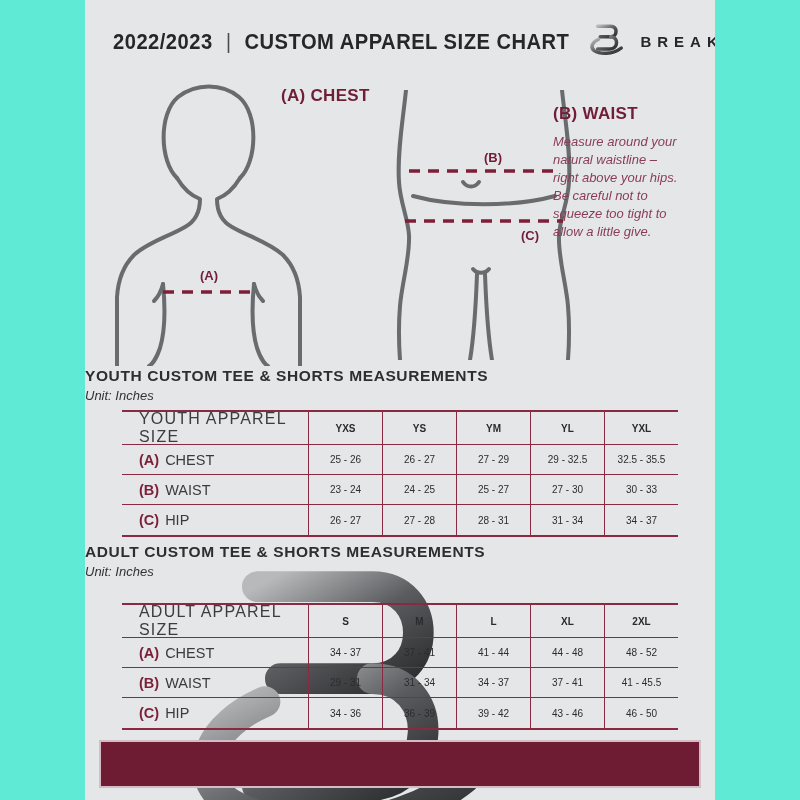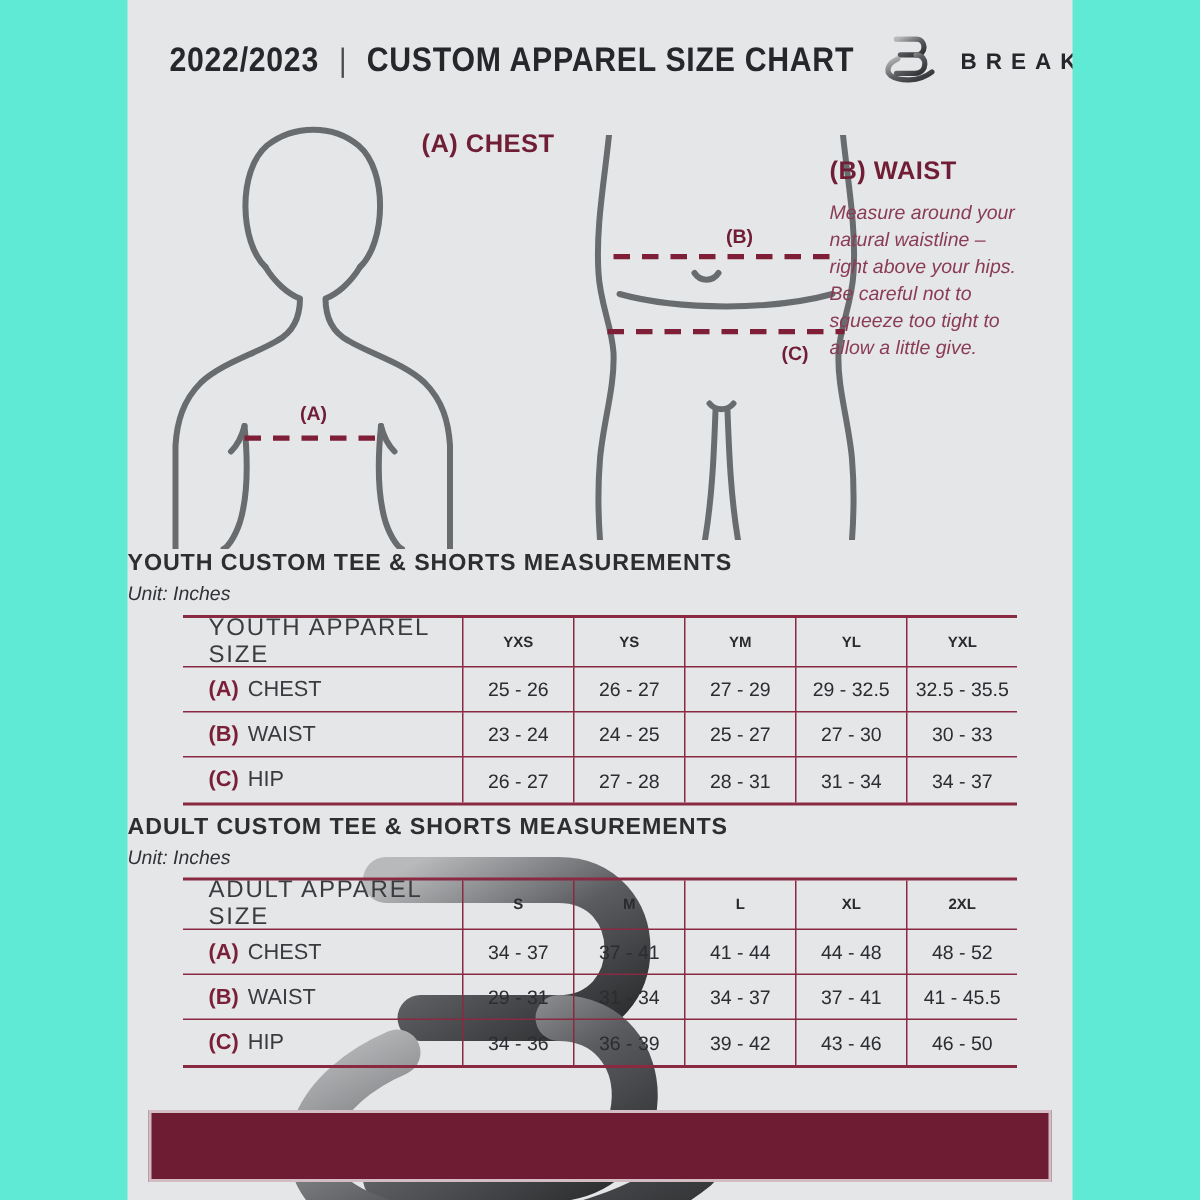--- a/index.html
+++ b/index.html
@@ -43,22 +43,22 @@
   .gb-hips{left:468px;top:146px;width:156px;}
 
   
   .tbl-head{position:absolute;left:0;width:578px;text-align:left;z-index:1;}
   .tbl-title{font-size:15.5px;font-weight:bold;letter-spacing:.6px;color:var(--ink);}
   .tbl-unit{font-size:13px;font-style:italic;color:#313235;margin-top:3px;}
   .yh{top:367px;}
   .ah{top:543px;}
   .tbl{position:absolute;left:37px;width:556px;display:grid;grid-template-columns:186px repeat(5,1fr);border-top:2px solid var(--line);border-bottom:2px solid var(--line);z-index:1;}
   .yt{top:410px;}
-  .at{top:585px;}
-  .cell{display:flex;align-items:center;justify-content:center;height:30px;border-bottom:1.5px solid var(--line);font-size:13px;color:#2c2d30;}
+  .at{top:603px;}
+  .cell{display:flex;align-items:center;justify-content:center;height:30px;border-bottom:1.5px solid var(--line);font-size:10px;color:#2c2d30;}
   .cell.hdr{height:33px;font-weight:bold;font-size:10px;color:#2a2b2e;}
   .cell.lbl{justify-content:flex-start;padding-left:17px;gap:6px;font-size:14.5px;color:#3a3b3e;}
   .cell.first-hdr{justify-content:flex-start;padding-left:17px;font-weight:normal;font-size:16px;letter-spacing:1.2px;color:#3b3c3f;}
   .cell.vline{border-left:1.5px solid var(--line);}
   .cell.last{border-bottom:none;}
   .prefix{font-weight:bold;color:#7a1f38;}
 
   
   .watermark{position:absolute;left:88px;top:533px;width:368px;height:368px;z-index:0;}
   .footer-bar{position:absolute;left:14px;top:740px;width:602px;height:48px;background:var(--maroon);border:2px solid #d3bcc3;z-index:2;}

